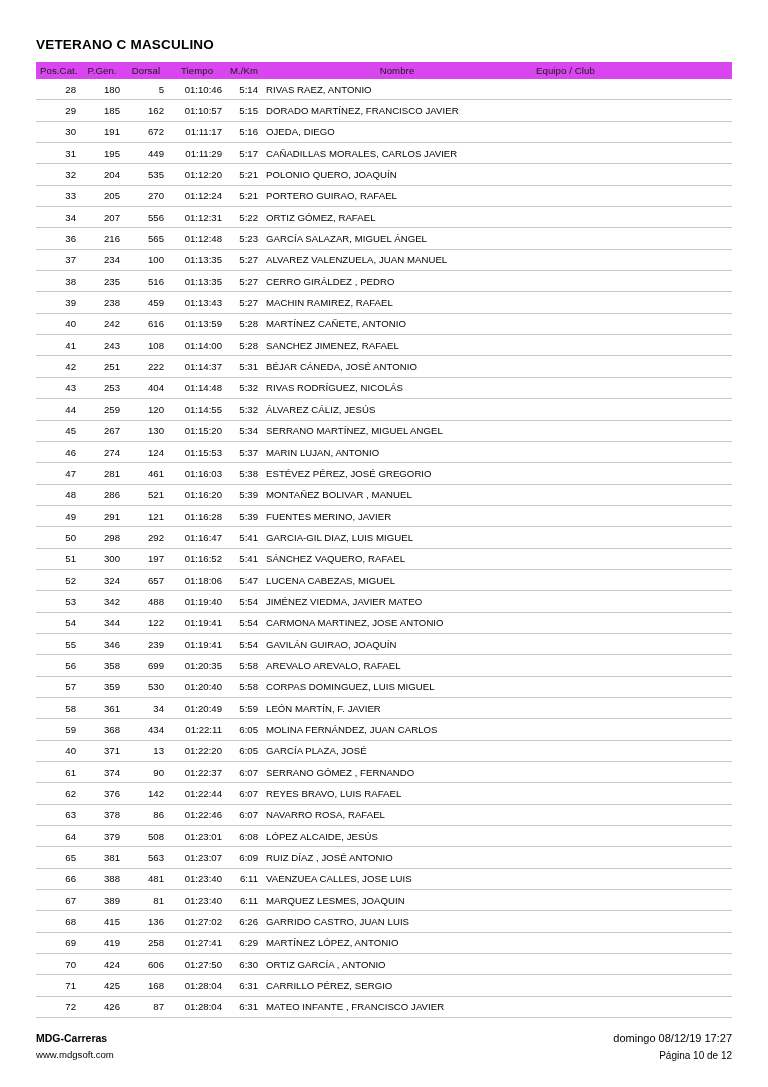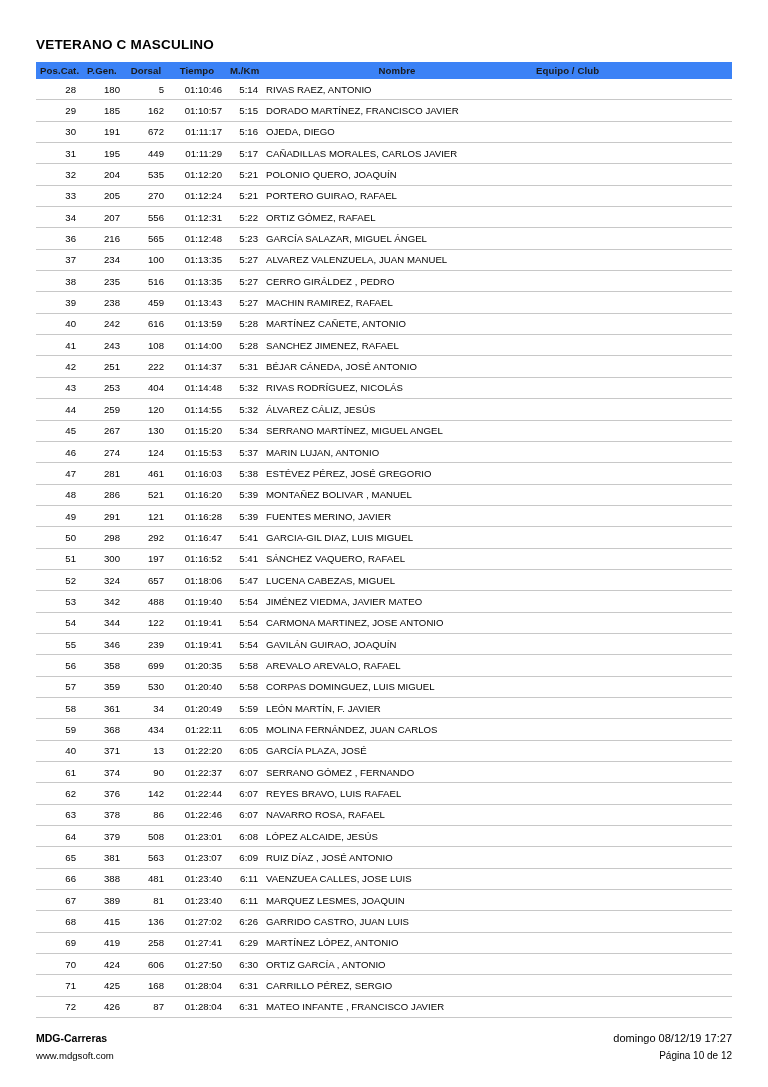--- a/index.html
+++ b/index.html
@@ -34,22 +34,22 @@
     color: #000;
   }
   table.results {
     width: 696px;
     border-collapse: collapse;
     margin-top: 9px;
     table-layout: fixed;
     font-size: 9.6px;
   }
   table.results thead th {
-    background: #3b82f6;
-    font-weight: bold;
+    background: #d946ef;
+    font-weight: normal;
     font-size: 9.6px;
     color: #1a1a1a;
     height: 17px;
     padding: 0 4px;
     border: none;
     vertical-align: middle;
     letter-spacing: 0.1px;
   }
   col.c-poscat  { width: 44px; }
   col.c-pgen    { width: 44px; }
@@ -84,21 +84,21 @@
     position: absolute;
     left: 36px;
     right: 36px;
     bottom: 26px;
     width: 696px;
     font-size: 9px;
   }
   .footer-row {
     display: flex;
     justify-content: space-between;
-    align-items: flex-end;
+    align-items: flex-start;
   }
   .footer-left-top {
     font-weight: bold;
     font-size: 10.5px;
   }
   .footer-left-bottom {
     font-size: 9.6px;
     margin-top: 5px;
   }
   .footer-right-top {

